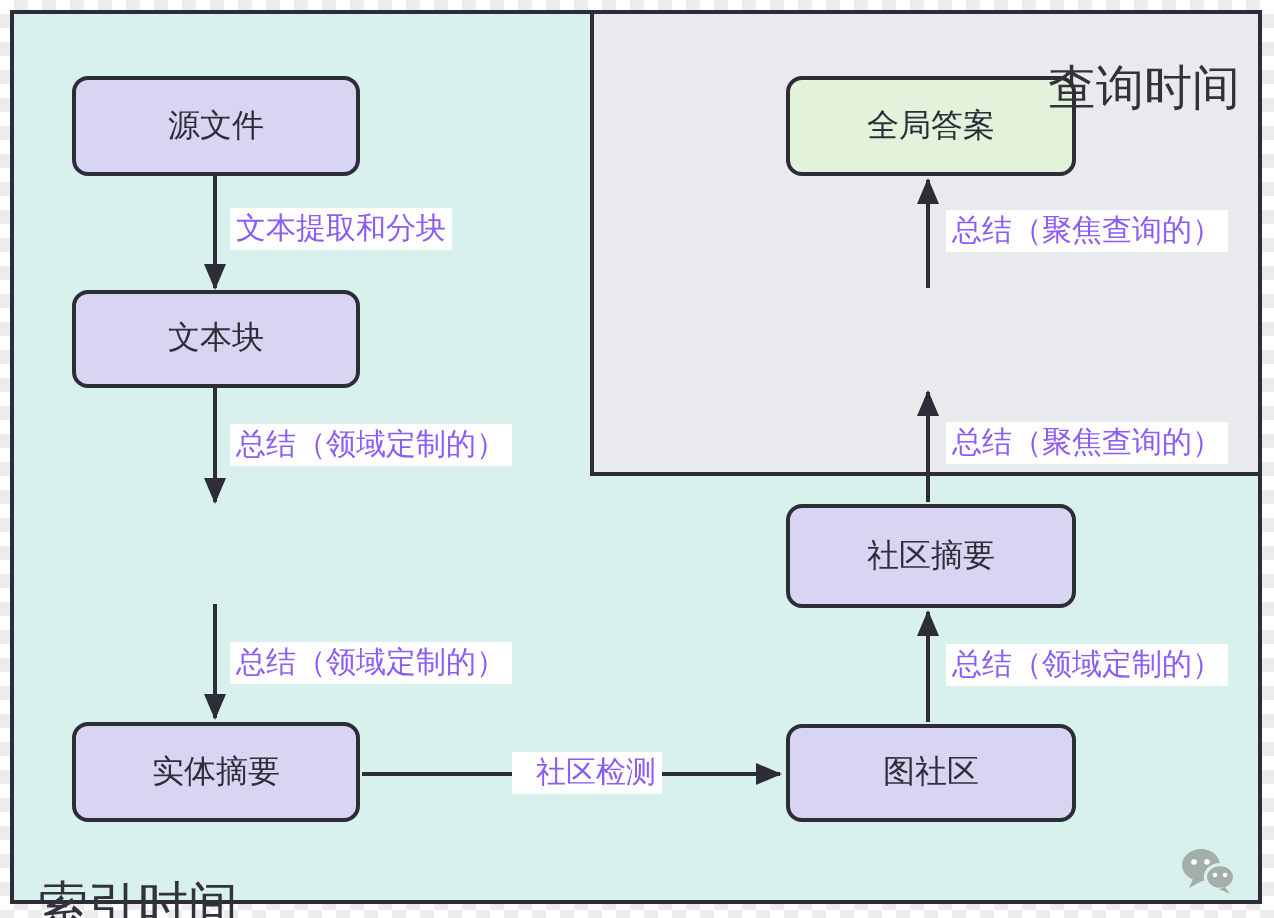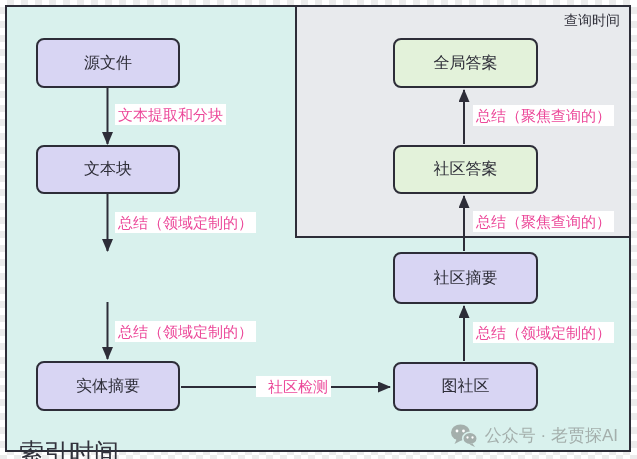--- a/index.html
+++ b/index.html
@@ -30,21 +30,21 @@
     background:#e8eaed;
     z-index:2;
   }
   .region-label{
     position:absolute;
     color:#32323c;
     z-index:5;
     white-space:nowrap;
   }
   .index-label{left:19px;top:436px;font-size:25px;}
-  .query-label{right:17px;top:12px;font-size:14px;margin-left:27px;}
+  .query-label{right:17px;top:28px;font-size:24px;margin-left:27px;}
   .arrow-layer{
     position:absolute;left:0;top:0;width:637px;height:459px;
     z-index:3;pointer-events:none;
   }
   .node{
     position:absolute;
     box-sizing:border-box;
     border:2px solid #2d2d38;
     border-radius:8px;
     display:flex;align-items:center;justify-content:center;
@@ -60,21 +60,21 @@
   .n-entsum{left:36px;top:361px;width:144px;height:50px;text-align:right;}
   .n-graphcomm{left:393px;top:362px;width:145px;height:49px;}
   .n-commsum{left:393px;top:252px;width:145px;height:52px;}
   .n-commans{left:393px;top:145px;width:145px;height:49px;}
   .n-globalans{left:393px;top:38px;width:145px;height:50px;}
   .edge-label{
     position:absolute;
     background:#ffffff;
     padding:0 3px;
     font-size:15px;line-height:21px;
-    color:#ec4899;
+    color:#8b5cf6;
     z-index:5;
     white-space:nowrap;
   }
   .e-extract{left:115px;top:104px;}
   .e-sum1{left:115px;top:212px;}
   .e-sum2{left:115px;top:321px;}
   .e-detect{left:256px;top:376px;padding-left:12px;}
   .e-sum3{left:473px;top:322px;}
   .e-qf-low{left:473px;top:211px;}
   .e-qf-up{left:473px;top:105px;}
@@ -107,21 +107,20 @@
     <line x1="464" y1="361" x2="464" y2="306" stroke="#2d2d38" stroke-width="2" marker-end="url(#ah)"></line>
     <line x1="464" y1="251" x2="464" y2="196" stroke="#2d2d38" stroke-width="2" marker-end="url(#ah)"></line>
     <line x1="464" y1="144" x2="464" y2="90" stroke="#2d2d38" stroke-width="2" marker-end="url(#ah)"></line>
   </svg>
 
   <div class="node node-purple n-source">源文件</div>
   <div class="node node-purple n-chunks">文本块</div>
   <div class="node node-purple n-entsum">实体摘要</div>
   <div class="node node-purple n-graphcomm">图社区</div>
   <div class="node node-purple n-commsum">社区摘要</div>
-  <div class="node node-green  n-commans">社区答案</div>
   <div class="node node-green  n-globalans">全局答案</div>
 
   <div class="edge-label e-extract">文本提取和分块</div>
   <div class="edge-label e-sum1">总结（领域定制的）</div>
   <div class="edge-label e-sum2">总结（领域定制的）</div>
   <div class="edge-label e-detect">社区检测</div>
   <div class="edge-label e-sum3">总结（领域定制的）</div>
   <div class="edge-label e-qf-low">总结（聚焦查询的）</div>
   <div class="edge-label e-qf-up">总结（聚焦查询的）</div>
 
@@ -134,16 +133,15 @@
         <ellipse cx="10.5" cy="8.5" rx="9.5" ry="8" fill="#a4afac"></ellipse>
         <path d="M7,14.5 L4.5,20 L12,16 Z" fill="#a4afac"></path>
         <circle cx="7" cy="7" r="1.4" fill="#ffffff"></circle>
         <circle cx="13.5" cy="7" r="1.4" fill="#ffffff"></circle>
         <ellipse cx="20" cy="14.5" rx="7.3" ry="6.2" fill="#a4afac" stroke="#d9f1ed" stroke-width="1.6"></ellipse>
         <path d="M22.5,19.5 L25,23 L19.5,20.5 Z" fill="#a4afac"></path>
         <circle cx="17.5" cy="13.5" r="1.15" fill="#ffffff"></circle>
         <circle cx="22.5" cy="13.5" r="1.15" fill="#ffffff"></circle>
       </svg>
     </span>
-    <span>公众号 · 老贾探AI</span>
   </div>
 
 </div>
 
 </body></html>

